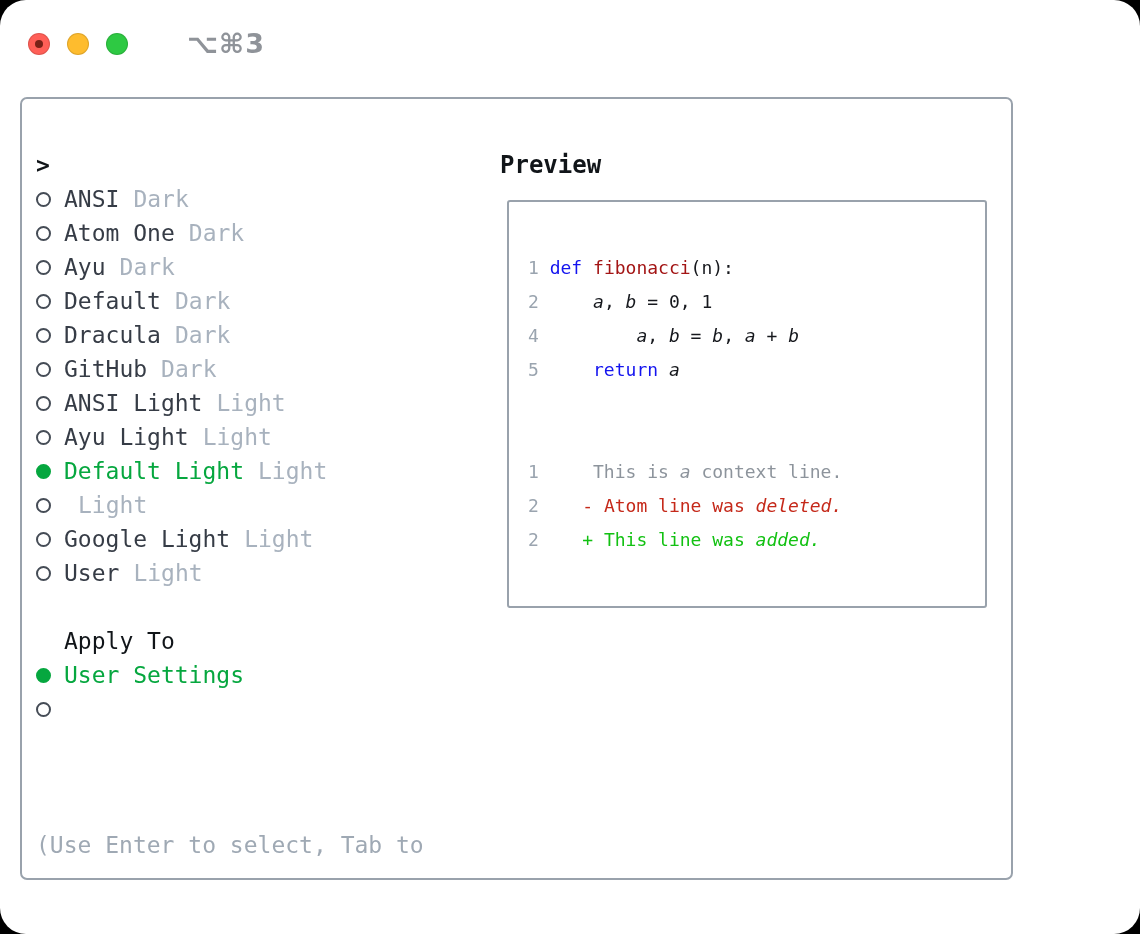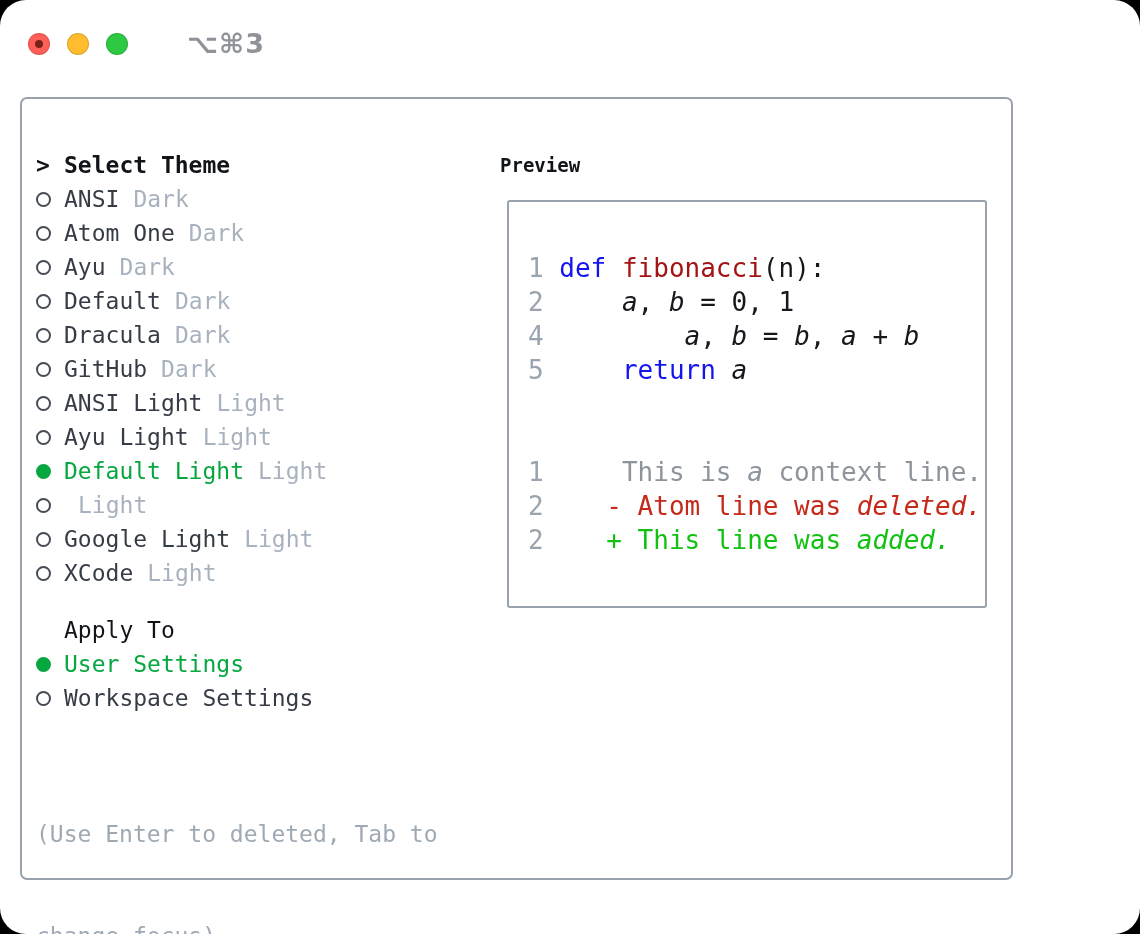--- a/index.html
+++ b/index.html
@@ -31,31 +31,31 @@
   .row{height:34px;display:flex;align-items:center;font-size:23px;
        color:var(--item-text);white-space:pre;cursor:default}
   .mark{width:28px;display:flex;align-items:center;flex:none}
   .radio{width:15px;height:15px;border-radius:50%;border:2px solid var(--radio-ring);box-sizing:border-box}
   .row.selected .radio{background:var(--selection-green);border-color:var(--selection-green)}
   .row.selected .name{color:var(--selection-green)}
   .chevron{font-weight:bold;color:var(--heading-text)}
   .heading-text{font-weight:bold;color:var(--heading-text)}
   .apply-text{color:var(--heading-text)}
   .variant{color:var(--muted-text);margin-left:14px}
-  .apply-gap{margin-top:23px}
+  .apply-gap{margin-top:34px}
   .help{margin-top:34px;font-size:23px;line-height:34px;color:var(--help-text);white-space:pre}
 
   
   .preview-heading{position:absolute;left:478px;top:49px;height:34px;line-height:34px;
-                   font-size:19px;font-weight:bold;color:var(--heading-text)}
+                   font-size:24px;font-weight:bold;color:var(--heading-text)}
   .preview-box{position:absolute;left:485px;top:101px;width:480px;height:408px;
                border:2px solid var(--panel-border);border-radius:3px;box-sizing:border-box;background:#fff}
   .code-block{position:absolute;left:19px;top:49px}
   .diff-block{position:absolute;left:19px;top:253px}
-  .line{height:34px;line-height:34px;font-size:26px;white-space:pre}
+  .line{height:34px;line-height:34px;font-size:18px;white-space:pre}
 
   
   .tok-num{color:var(--line-number)}
   .tok-kw{color:var(--keyword-blue)}
   .tok-fn{color:var(--function-red)}
   .tok-txt{color:var(--code-text)}
   .tok-var{color:var(--code-text);font-style:italic}
   .tok-ctx{color:var(--context-gray)}
   .tok-ctxvar{color:var(--context-gray);font-style:italic}
   .tok-del{color:var(--deleted-red)}
@@ -76,21 +76,20 @@
     <span class="light green"></span>
     <span class="wtitle">⌥⌘3</span>
   </div>
 
   <div class="panel">
 
     <div class="left-col">
 
       <div class="row">
         <span class="mark chevron">&gt;</span>
-        <span class="heading-text">Select Theme</span>
       </div>
 
       <div class="row">
         <span class="mark"><span class="radio"></span></span>
         <span class="name">ANSI</span>
         <span class="variant">Dark</span>
       </div>
       <div class="row">
         <span class="mark"><span class="radio"></span></span>
         <span class="name">Atom One</span>
@@ -135,39 +134,38 @@
         <span class="mark"><span class="radio"></span></span>
         <span class="variant">Light</span>
       </div>
       <div class="row">
         <span class="mark"><span class="radio"></span></span>
         <span class="name">Google Light</span>
         <span class="variant">Light</span>
       </div>
       <div class="row">
         <span class="mark"><span class="radio"></span></span>
-        <span class="name">XCode</span>
+        <span class="name">User</span>
         <span class="variant">Light</span>
       </div>
 
       <div class="row apply-gap">
         <span class="mark"></span>
         <span class="apply-text">Apply To</span>
       </div>
       <div class="row selected">
         <span class="mark"><span class="radio"></span></span>
         <span class="name">User Settings</span>
       </div>
       <div class="row">
         <span class="mark"><span class="radio"></span></span>
-        <span class="name">Workspace Settings</span>
       </div>
 
       <div class="help">
-        <div>(Use Enter to deleted, Tab to</div>
+        <div>(Use Enter to select, Tab to</div>
         <div>change focus)</div>
       </div>
     </div>
 
     <div class="preview-heading">Preview</div>
 
     <div class="preview-box">
       <div class="code-block">
           <div class="line"><span class="tok-num">1 </span><span class="tok-kw">def</span><span class="tok-txt"> </span><span class="tok-fn">fibonacci</span><span class="tok-txt">(n):</span></div>
           <div class="line"><span class="tok-num">2</span><span class="tok-txt">     </span><span class="tok-var">a</span><span class="tok-txt">, </span><span class="tok-var">b</span><span class="tok-txt"> = 0, 1</span></div>

